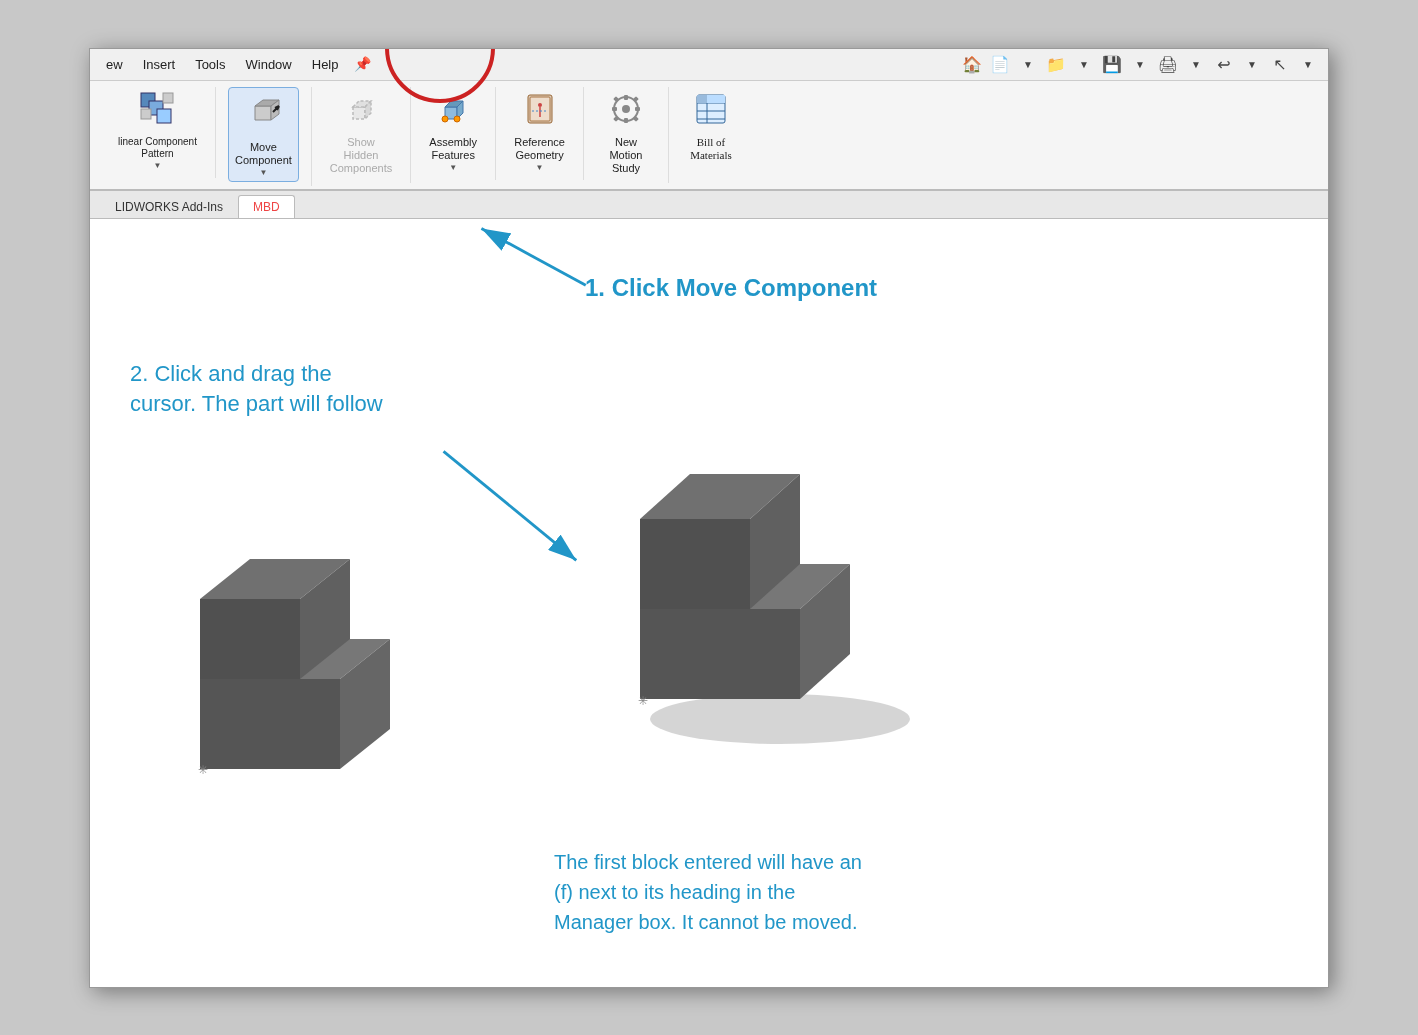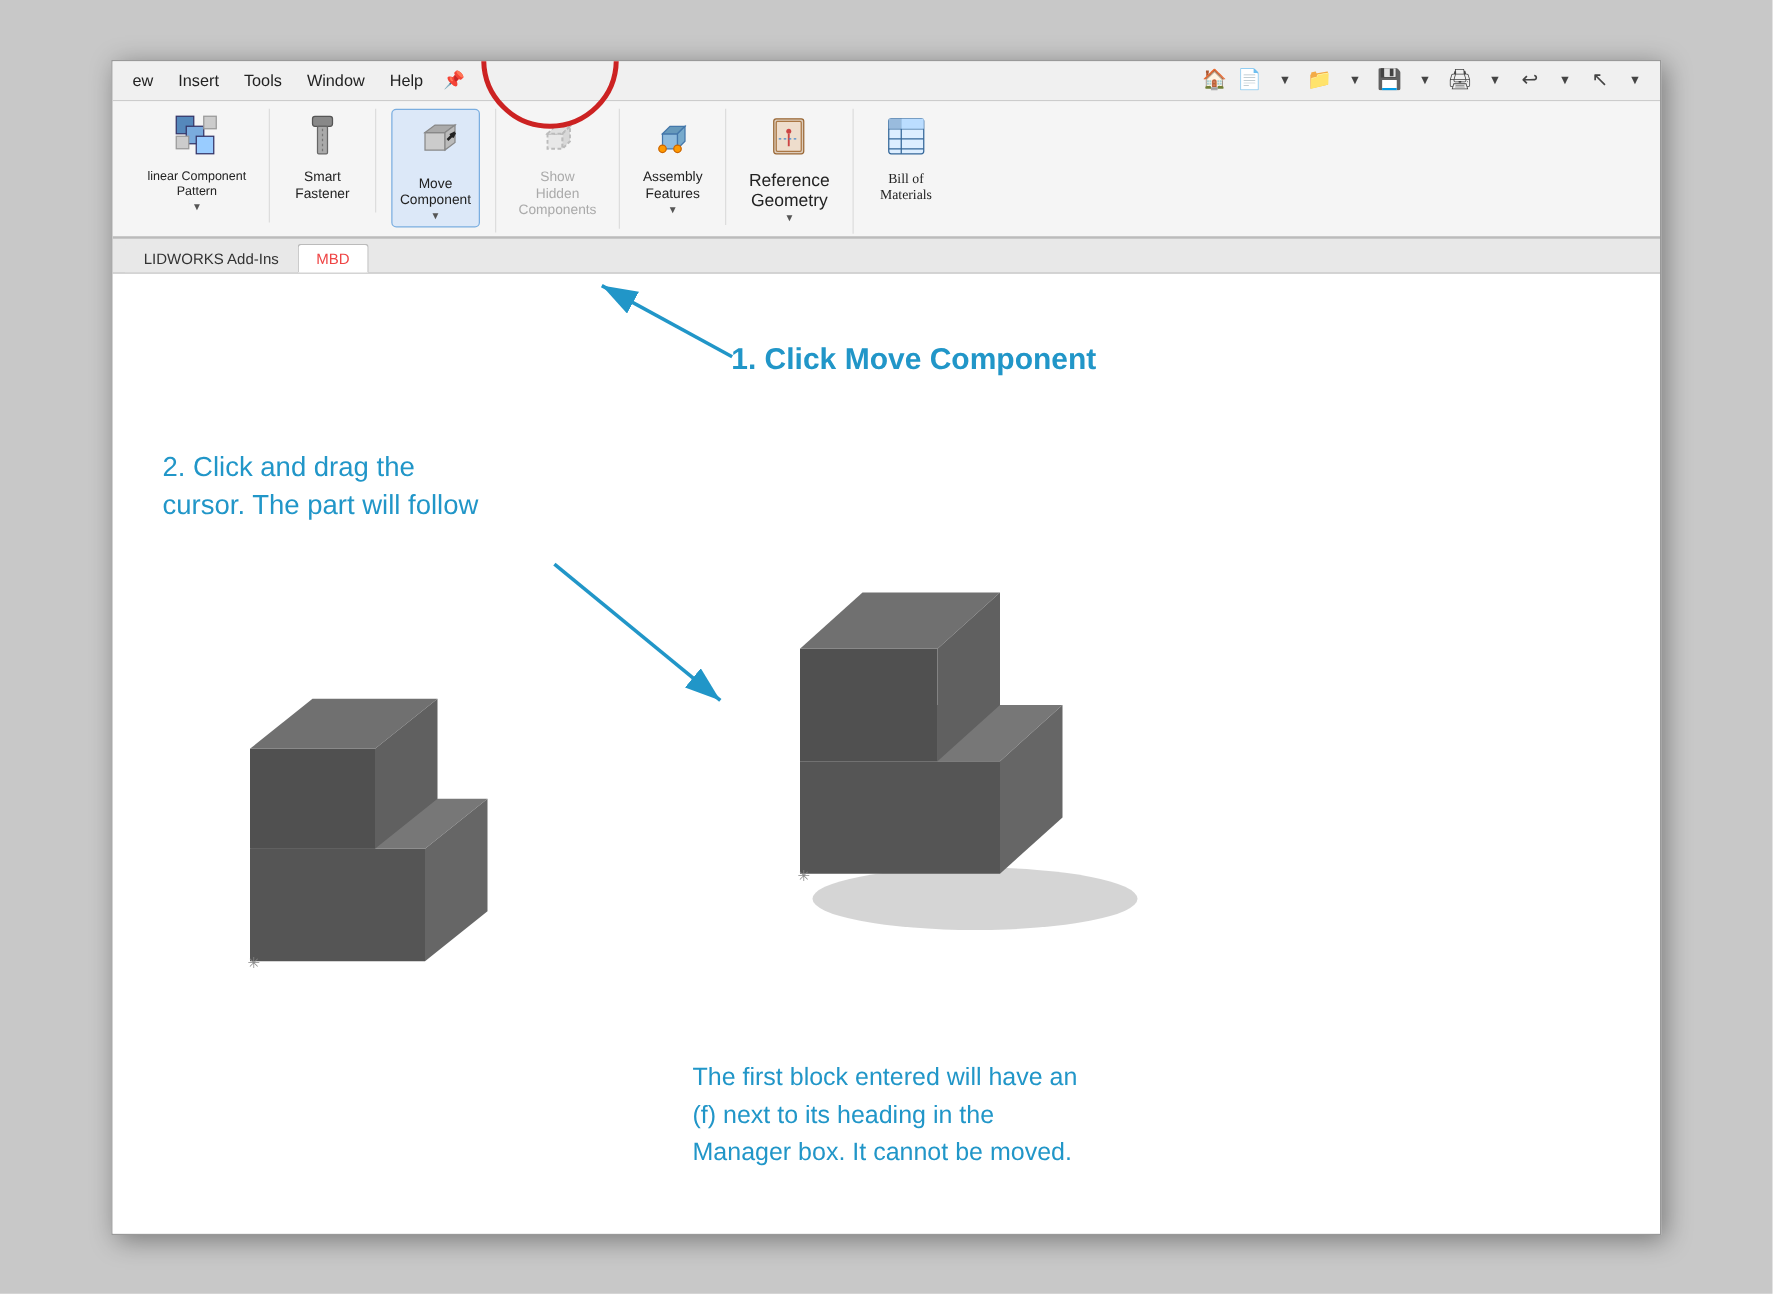--- a/index.html
+++ b/index.html
@@ -242,35 +242,20 @@
                 <rect x="2" y="18" width="10" height="10" fill="#cccccc" stroke="#999" stroke-width="1"></rect>
                 <rect x="24" y="2" width="10" height="10" fill="#cccccc" stroke="#999" stroke-width="1"></rect>
               </svg>
             </div>
             <div class="btn-label" style="font-size:10px">linear Component<br>Pattern</div>
             <div class="btn-arrow">▼</div>
           </div>
         </div>
       </div>
 
-      <div class="ribbon-group">
-        <div class="ribbon-group-buttons">
-          <div class="ribbon-btn">
-            <div class="btn-icon">
-              <svg width="36" height="36" viewBox="0 0 36 36">
-                <rect x="10" y="2" width="16" height="8" rx="2" fill="#888" stroke="#555" stroke-width="1"></rect>
-                <rect x="14" y="10" width="8" height="22" rx="1" fill="#aaa" stroke="#666" stroke-width="1"></rect>
-                <line x1="18" y1="12" x2="18" y2="30" stroke="#777" stroke-width="1" stroke-dasharray="2,2"></line>
-              </svg>
-            </div>
-            <div class="btn-label" style="white-space:pre-line; font-size:11px">Smart
-Fastener</div>
-          </div>
-        </div>
-      </div>
 
       <div class="ribbon-group">
         <div class="ribbon-group-buttons">
           <div class="ribbon-btn highlighted">
             <div class="btn-icon">
               <svg width="40" height="40" viewBox="0 0 40 40">
 
                 <polygon points="12,14 28,14 28,28 12,28" fill="#cccccc" stroke="#888" stroke-width="1"></polygon>
                 <polygon points="12,14 20,8 36,8 28,14" fill="#aaaaaa" stroke="#888" stroke-width="1"></polygon>
                 <polygon points="28,14 36,8 36,22 28,28" fill="#bbbbbb" stroke="#888" stroke-width="1"></polygon>
@@ -325,26 +310,49 @@
               <svg width="36" height="36" viewBox="0 0 36 36">
 
                 <rect x="6" y="4" width="24" height="28" rx="2" fill="#ddccbb" stroke="#996633" stroke-width="1"></rect>
                 <rect x="8" y="6" width="20" height="24" rx="1" fill="#eeddcc" stroke="#aa7744" stroke-width="1"></rect>
 
                 <circle cx="18" cy="14" r="2" fill="#cc4444"></circle>
                 <line x1="18" y1="16" x2="18" y2="26" stroke="#cc4444" stroke-width="1.5"></line>
                 <line x1="10" y1="20" x2="26" y2="20" stroke="#4488cc" stroke-width="1" stroke-dasharray="2,2"></line>
               </svg>
             </div>
-            <div class="btn-label" style="font-size:14px">Reference<br>Geometry</div>
+            <div class="btn-label" style="font-size:11px">Reference<br>Geometry</div>
             <div class="btn-arrow">▼</div>
           </div>
         </div>
       </div>
 
+      <div class="ribbon-group">
+        <div class="ribbon-group-buttons">
+          <div class="ribbon-btn">
+            <div class="btn-icon">
+              <svg width="36" height="36" viewBox="0 0 36 36">
+                <circle cx="18" cy="18" r="12" fill="none" stroke="#888" stroke-width="2"></circle>
+                <circle cx="18" cy="18" r="4" fill="#888"></circle>
+
+                <rect x="16" y="4" width="4" height="5" rx="1" fill="#888"></rect>
+                <rect x="16" y="27" width="4" height="5" rx="1" fill="#888"></rect>
+                <rect x="4" y="16" width="5" height="4" rx="1" fill="#888"></rect>
+                <rect x="27" y="16" width="5" height="4" rx="1" fill="#888"></rect>
+
+                <rect x="6" y="6" width="4" height="4" rx="1" fill="#888" transform="rotate(45 8 8)"></rect>
+                <rect x="26" y="6" width="4" height="4" rx="1" fill="#888" transform="rotate(45 28 8)"></rect>
+                <rect x="6" y="26" width="4" height="4" rx="1" fill="#888" transform="rotate(45 8 28)"></rect>
+                <rect x="26" y="26" width="4" height="4" rx="1" fill="#888" transform="rotate(45 28 28)"></rect>
+              </svg>
+            </div>
+            <div class="btn-label" style="font-size:11px">New<br>Motion<br>Study</div>
+          </div>
+        </div>
+      </div>
 
       <div class="ribbon-group">
         <div class="ribbon-group-buttons">
           <div class="ribbon-btn">
             <div class="btn-icon">
               <svg width="36" height="36" viewBox="0 0 36 36">
                 <rect x="4" y="4" width="28" height="28" rx="2" fill="#ddeeff" stroke="#336699" stroke-width="1"></rect>
 
                 <line x1="4" y1="12" x2="32" y2="12" stroke="#336699" stroke-width="1"></line>
                 <line x1="4" y1="20" x2="32" y2="20" stroke="#336699" stroke-width="1"></line>

